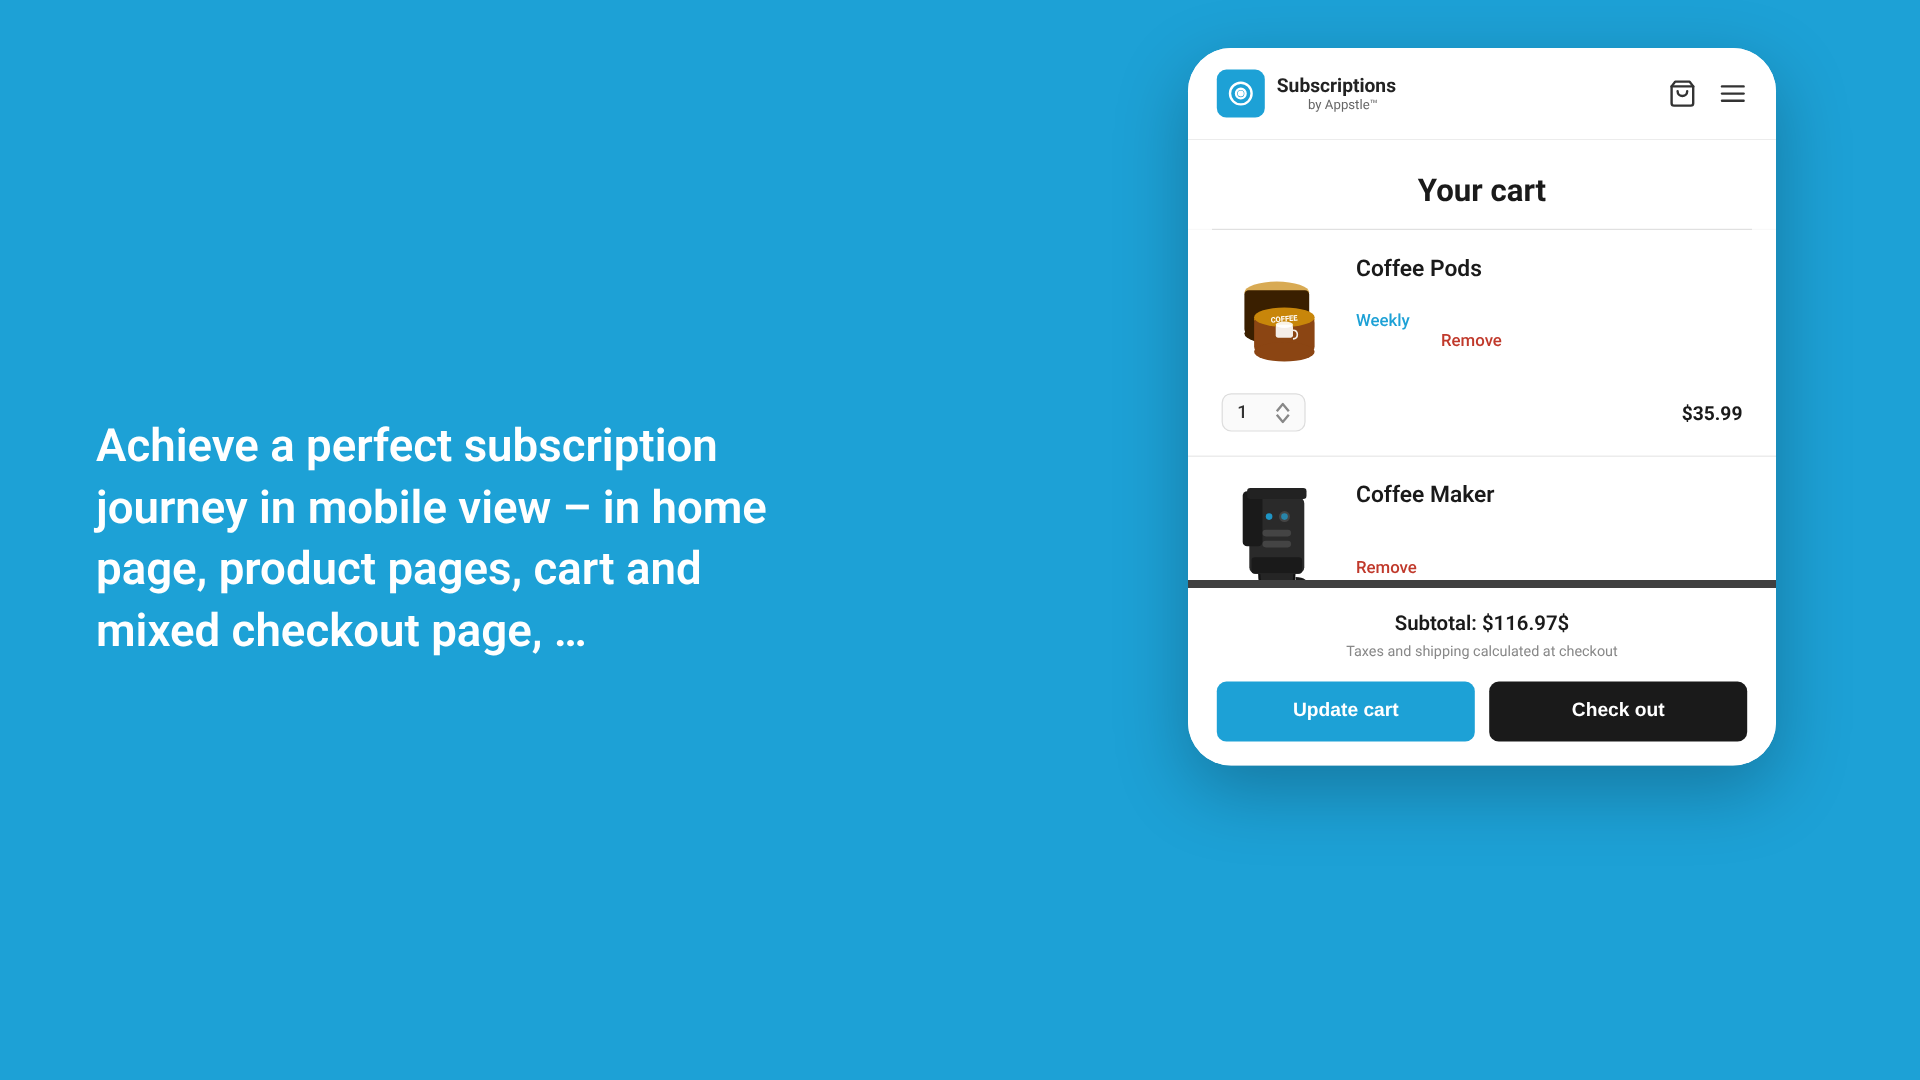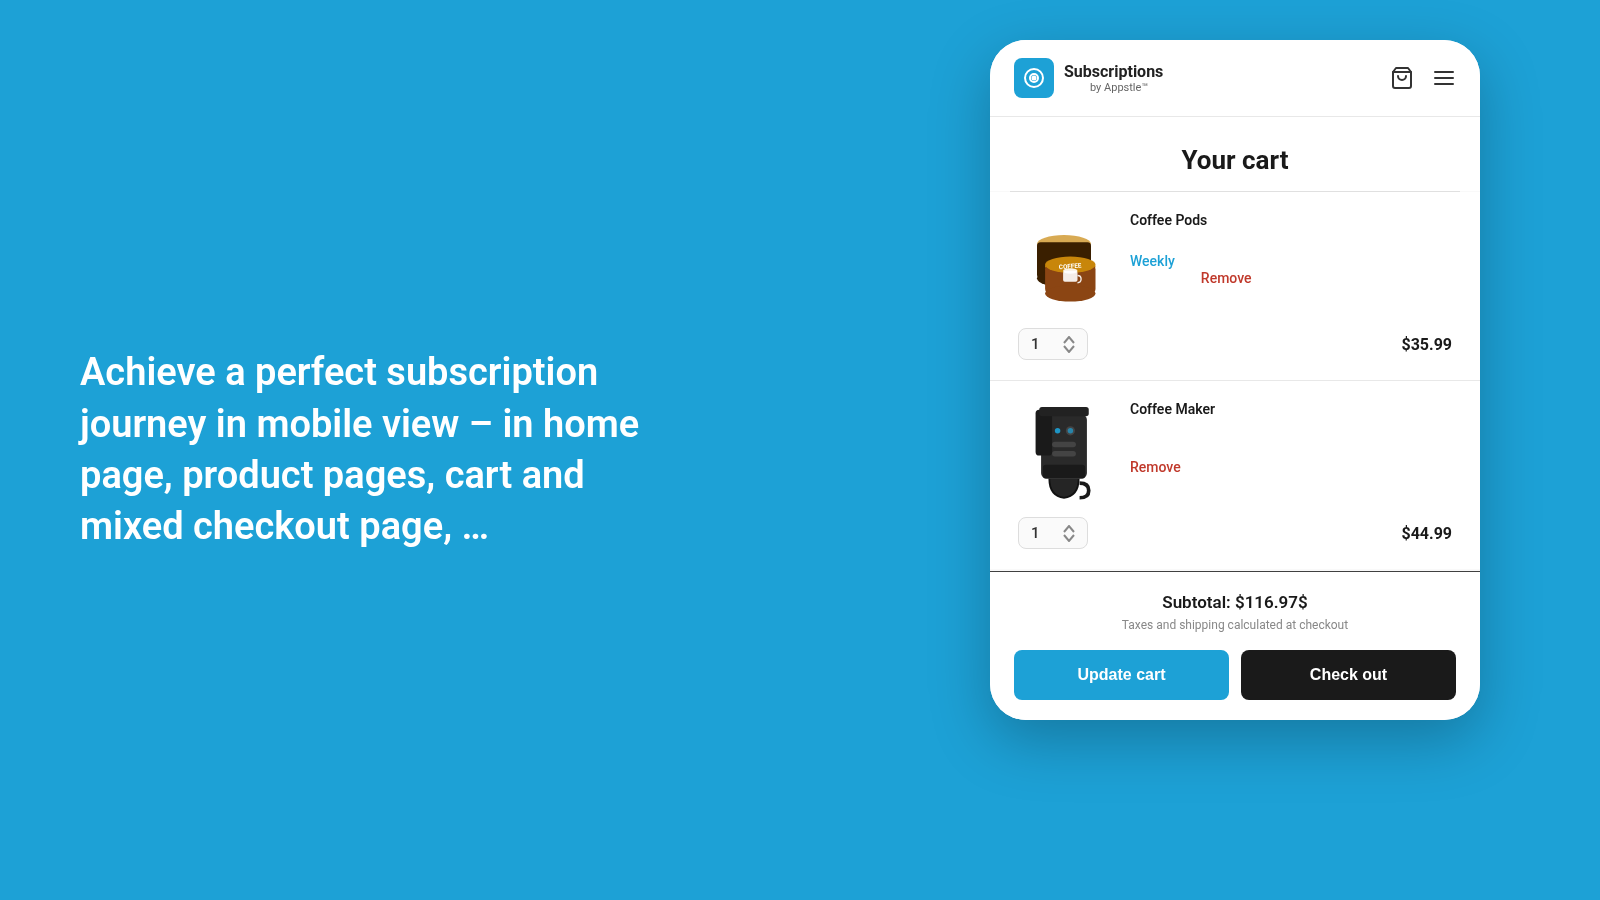--- a/index.html
+++ b/index.html
@@ -29,21 +29,21 @@
       line-height: 1.35;
       color: #ffffff;
     }
 
     
     .phone-card {
       position: absolute;
       right: 120px;
       top: 40px;
       width: 490px;
-      height: 680px;
+      height: 598px;
       background: #f0f2f5;
       border-radius: 36px;
       overflow: hidden;
       box-shadow: 0 20px 60px rgba(0,0,0,0.25);
       display: flex;
       flex-direction: column;
     }
 
     
     .header {
@@ -165,21 +165,21 @@
     .coffee-pods-img {
       width: 100px;
       height: 90px;
     }
 
     .item-info {
       flex: 1;
     }
 
     .item-name {
-      font-size: 14px;
+      font-size: 19px;
       font-weight: 600;
       color: #1a1a1a;
       margin-bottom: 8px;
     }
 
     .item-tags {
       display: flex;
       gap: 26px;
       align-items: center;
     }
@@ -249,21 +249,21 @@
     
     .coffee-maker-img {
       width: 90px;
       height: 110px;
     }
 
     
     .cart-footer {
       background: #ffffff;
       padding: 20px 24px;
-      border-top: 1px solid #404040;
+      border-top: 7px solid #404040;
     }
 
     .subtotal-row {
       text-align: center;
       font-size: 17px;
       font-weight: 600;
       color: #1a1a1a;
       margin-bottom: 6px;
     }
 

